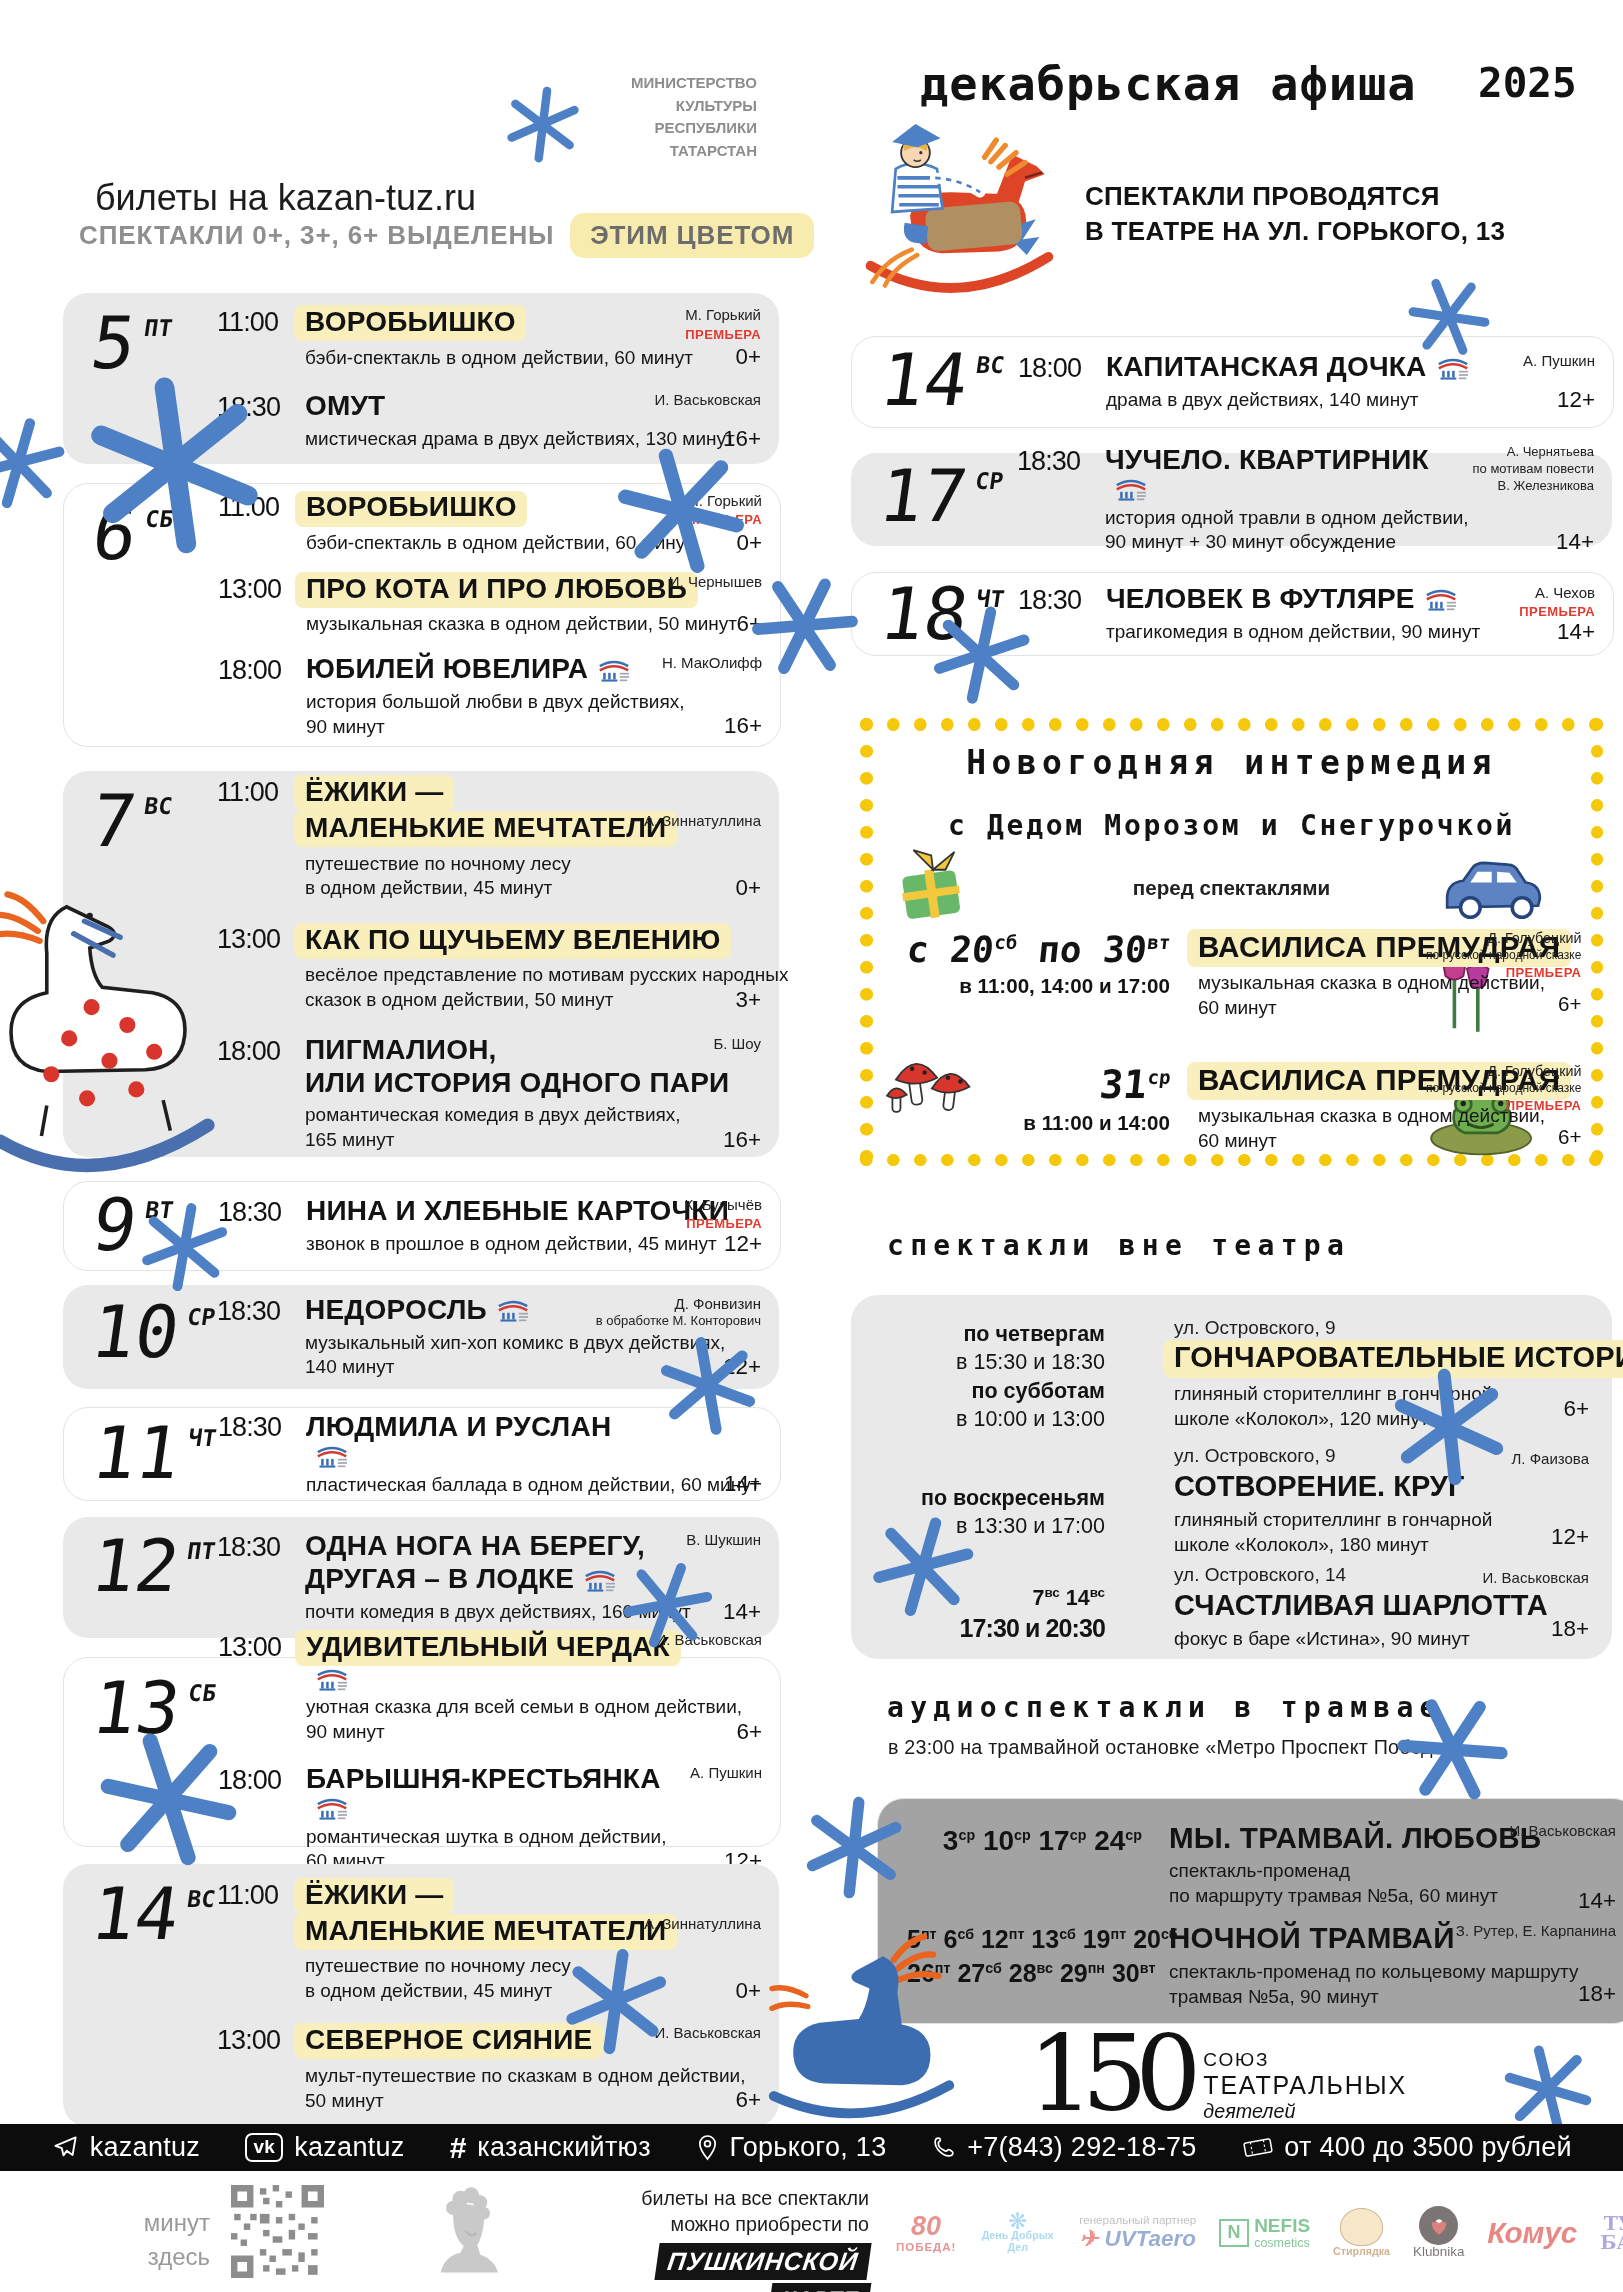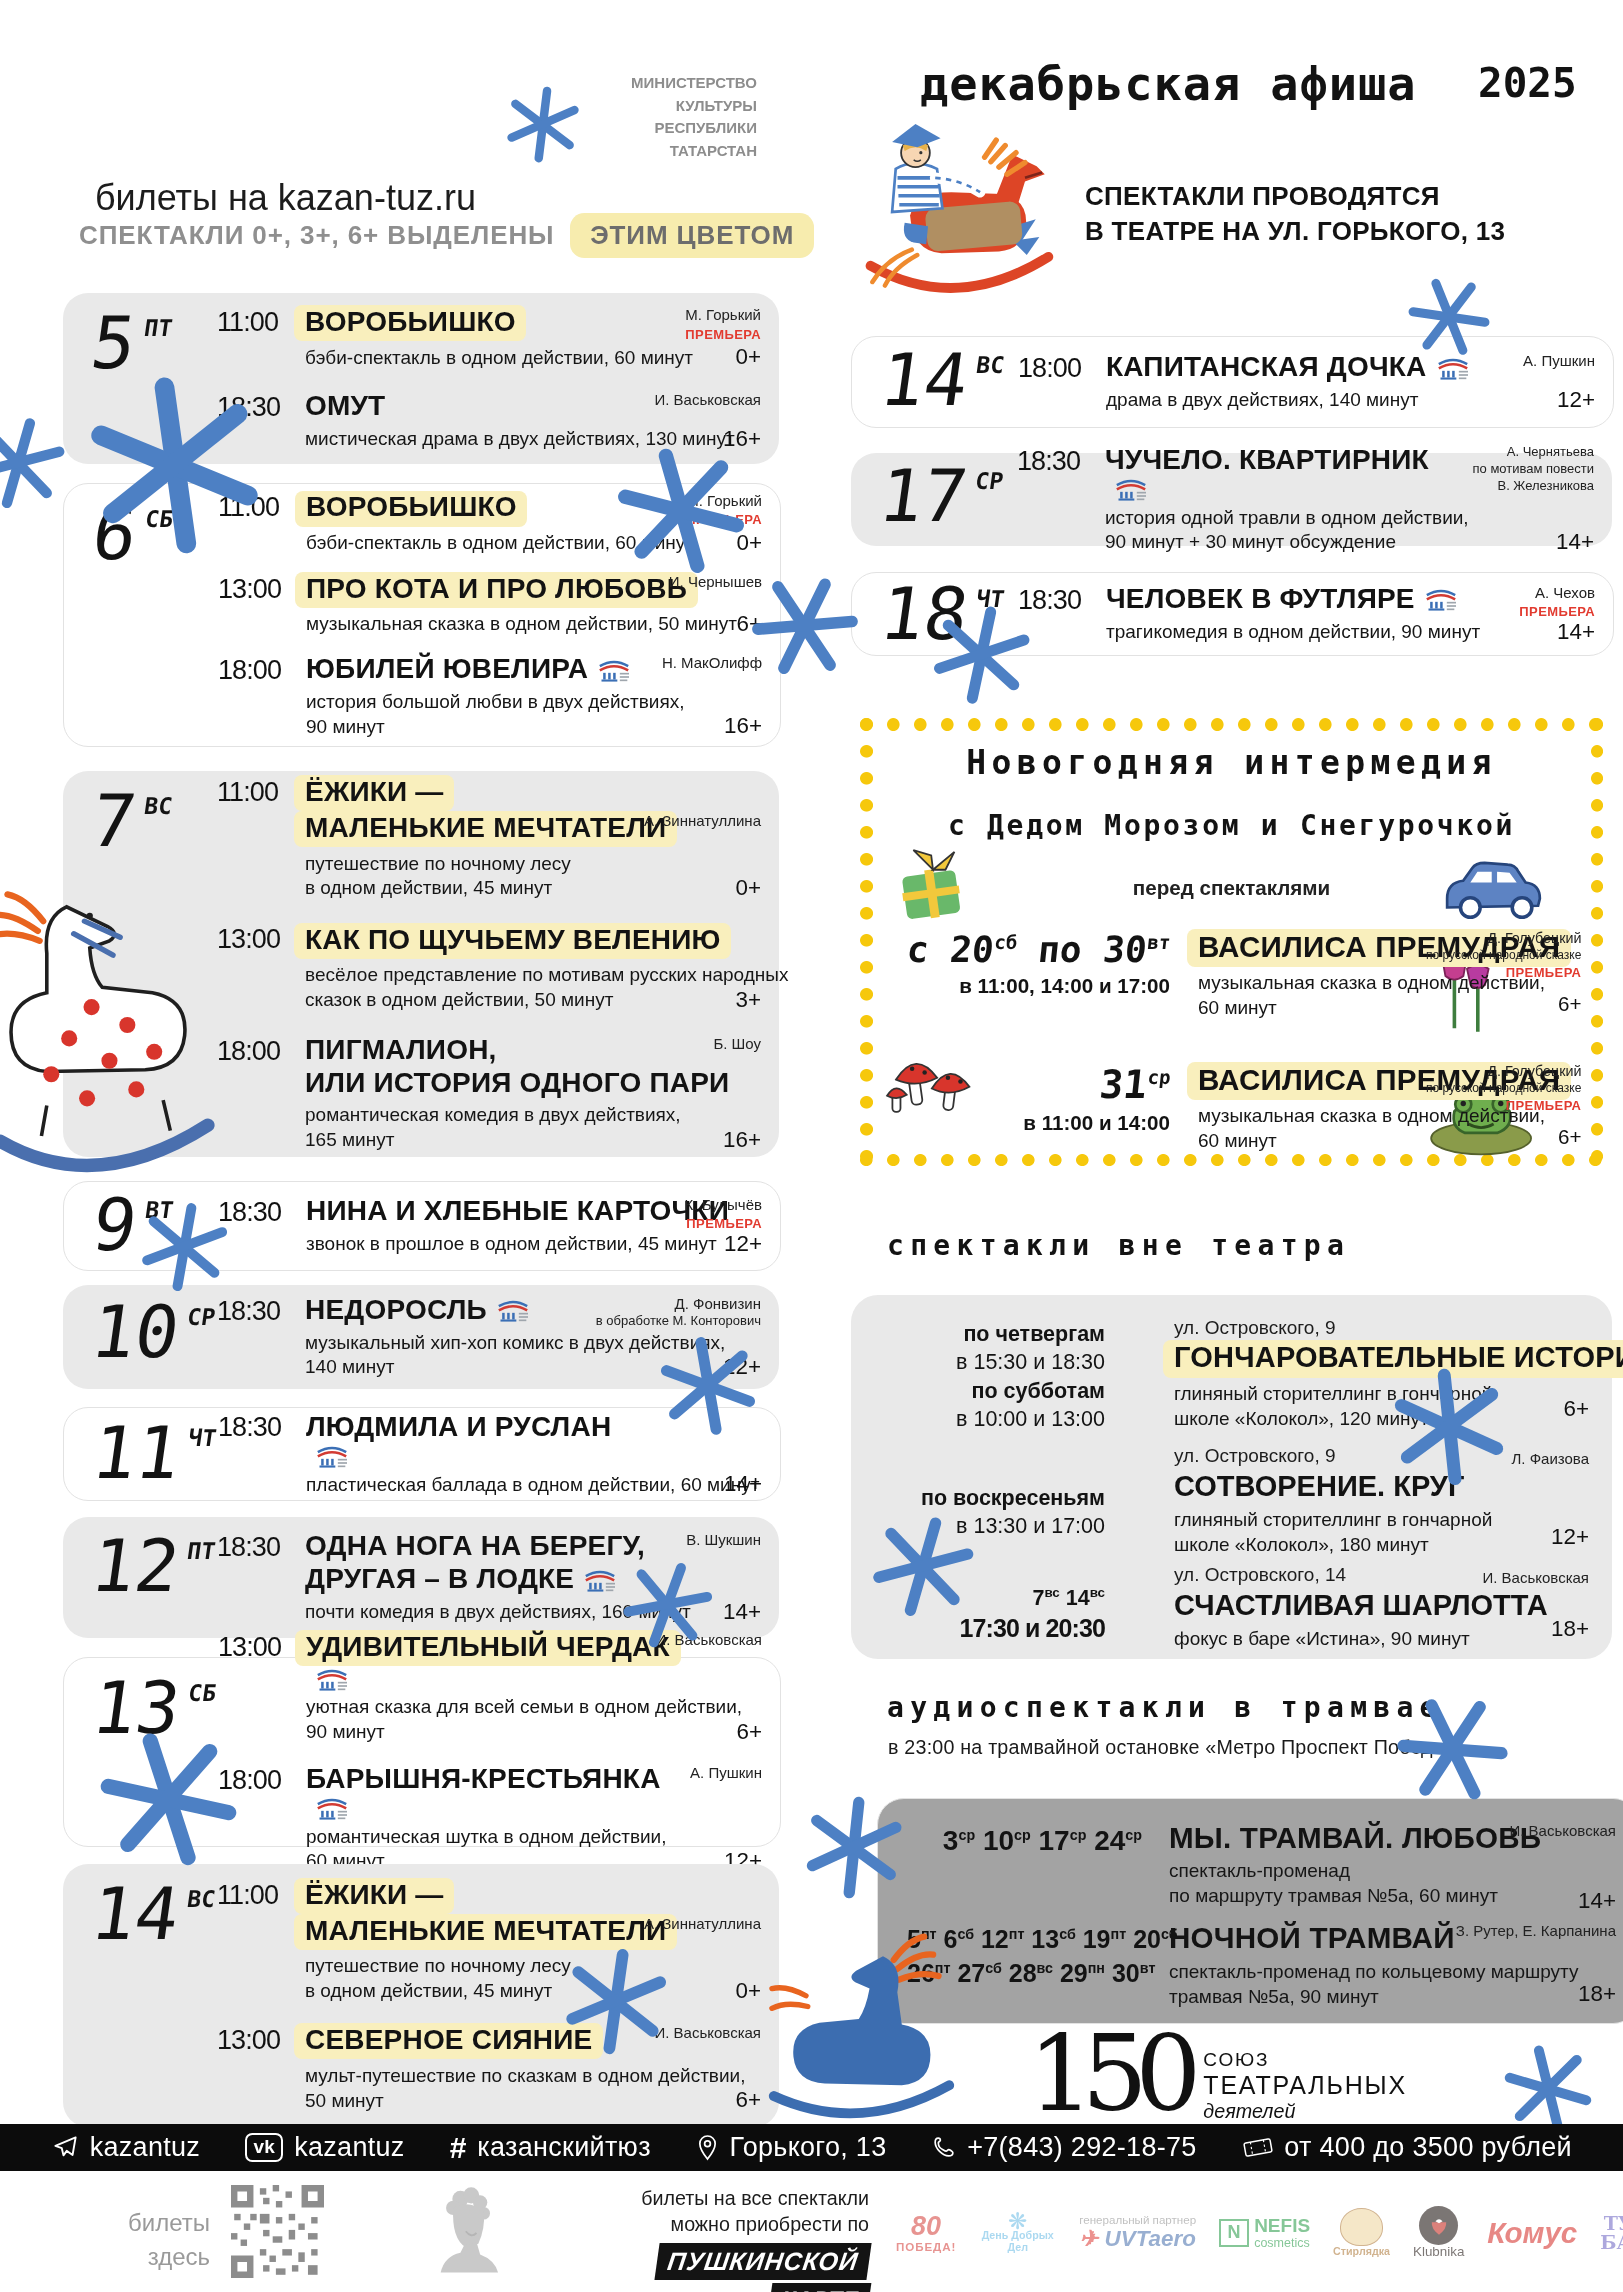--- a/index.html
+++ b/index.html
@@ -825,21 +825,21 @@
             <rect x="3" y="5" width="28" height="14" rx="2" fill="none" stroke="#fff" stroke-width="1.6"></rect>
             <path d="M10 5v14M24 5v14" stroke="#fff" stroke-width="1.2" stroke-dasharray="2.5 2.5"></path>
           </g>
         </svg>
       <span>от 400 до 3500 рублей</span>
     </div>
   </footer>
 
   <div class="abs partners">
     <div class="tix">
-      <div>билеты</div>
+      <div>минут</div>
       <div>здесь</div>
     </div>
 
     <svg class="abs" style="left:231px;top:10.7px;width:93px;height:93px" viewBox="0 0 29 29">
       <g fill="#8d8d8d">
         <path d="M0 0h7v7h-7z M2 2h3v3h-3z M22 0h7v7h-7z M24 2h3v3h-3z M0 22h7v7h-7z M2 24h3v3h-3z" fill-rule="evenodd"></path>
         <rect x="9" y="1" width="2" height="2"></rect>
           <rect x="13" y="0" width="2" height="2"></rect>
           <rect x="17" y="2" width="2" height="2"></rect>
           <rect x="10" y="4" width="2" height="2"></rect>

